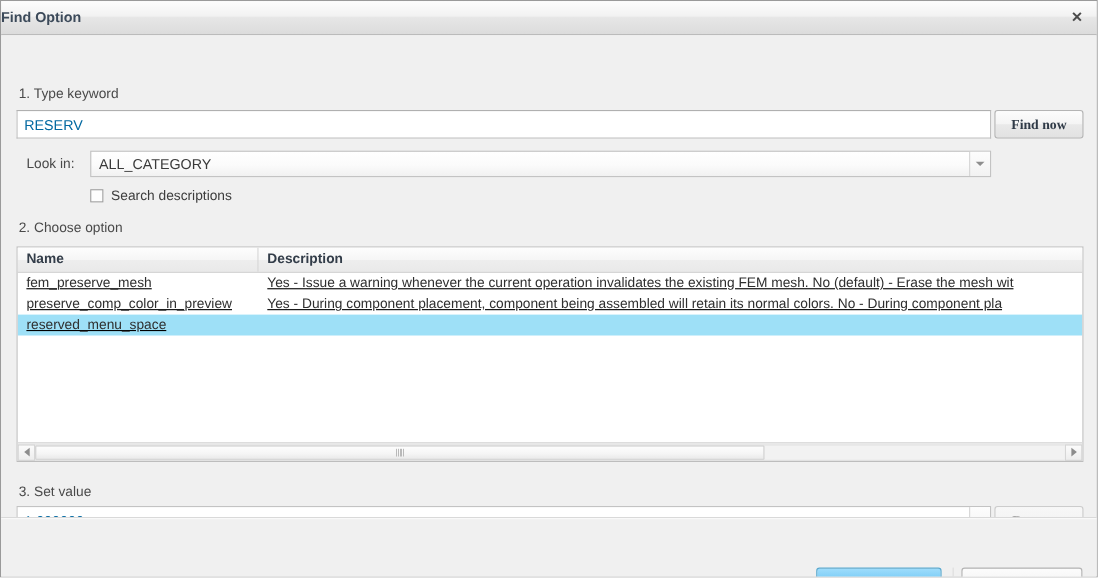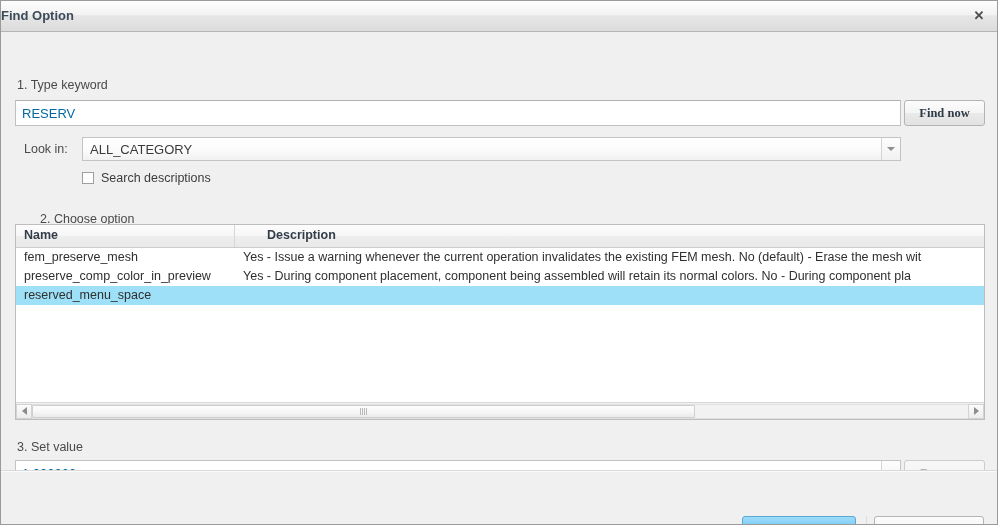--- a/index.html
+++ b/index.html
@@ -169,39 +169,39 @@
     box-sizing: border-box;
     background: #ffffff;
     border: 1px solid #bdbdbd;
     overflow: hidden;
   }
   .thead {
     display: flex;
     height: 22px;
     background: linear-gradient(to bottom, #fdfdfd 0%, #f6f6f6 50%, #eeeeee 51%, #e9e9e9 100%);
     border-bottom: 1px solid #cdcdcd;
-    gap: 24px;
   }
   .th {
     font-size: 12.5px;
     font-weight: bold;
     color: #333d49;
     line-height: 21px;
     padding-left: 8px;
     box-sizing: border-box;
     overflow: hidden;
     white-space: nowrap;
   }
   .th.col-name { width: 219px; border-right: 1px solid #d6d6d6; }
   .th.col-desc { flex: 1; }
 
   .tbody {
     position: relative;
     height: 150px;
     overflow: hidden;
+    text-decoration: underline;
   }
   .trow {
     display: flex;
     height: 19px;
     align-items: center;
     cursor: pointer;
     white-space: nowrap;
   }
   .trow.selected { background: #9ee0f7; }
   .td {
@@ -318,21 +318,21 @@
       <div class="combo-arrow">
         <div class="caret"></div>
       </div>
     </div>
 
     <div class="checkrow" style="left:81px; top:139px;">
       <span class="checkbox"></span>
       <span class="checkrow-label">Search descriptions</span>
     </div>
 
-    <div class="step-label" style="left:16px; top:180px;margin-left:23px;">2.  Choose option</div>
+    <div class="step-label" style="left:16px; top:168px;">2.  Choose option</div>
 
     <div class="table-wrap" style="left:14px; top:192px; width:970px; height:196px;">
 
       <div class="thead">
         <div class="th col-name">Name</div>
         <div class="th col-desc">Description</div>
       </div>
 
       <div class="tbody">
         <div class="trow">

